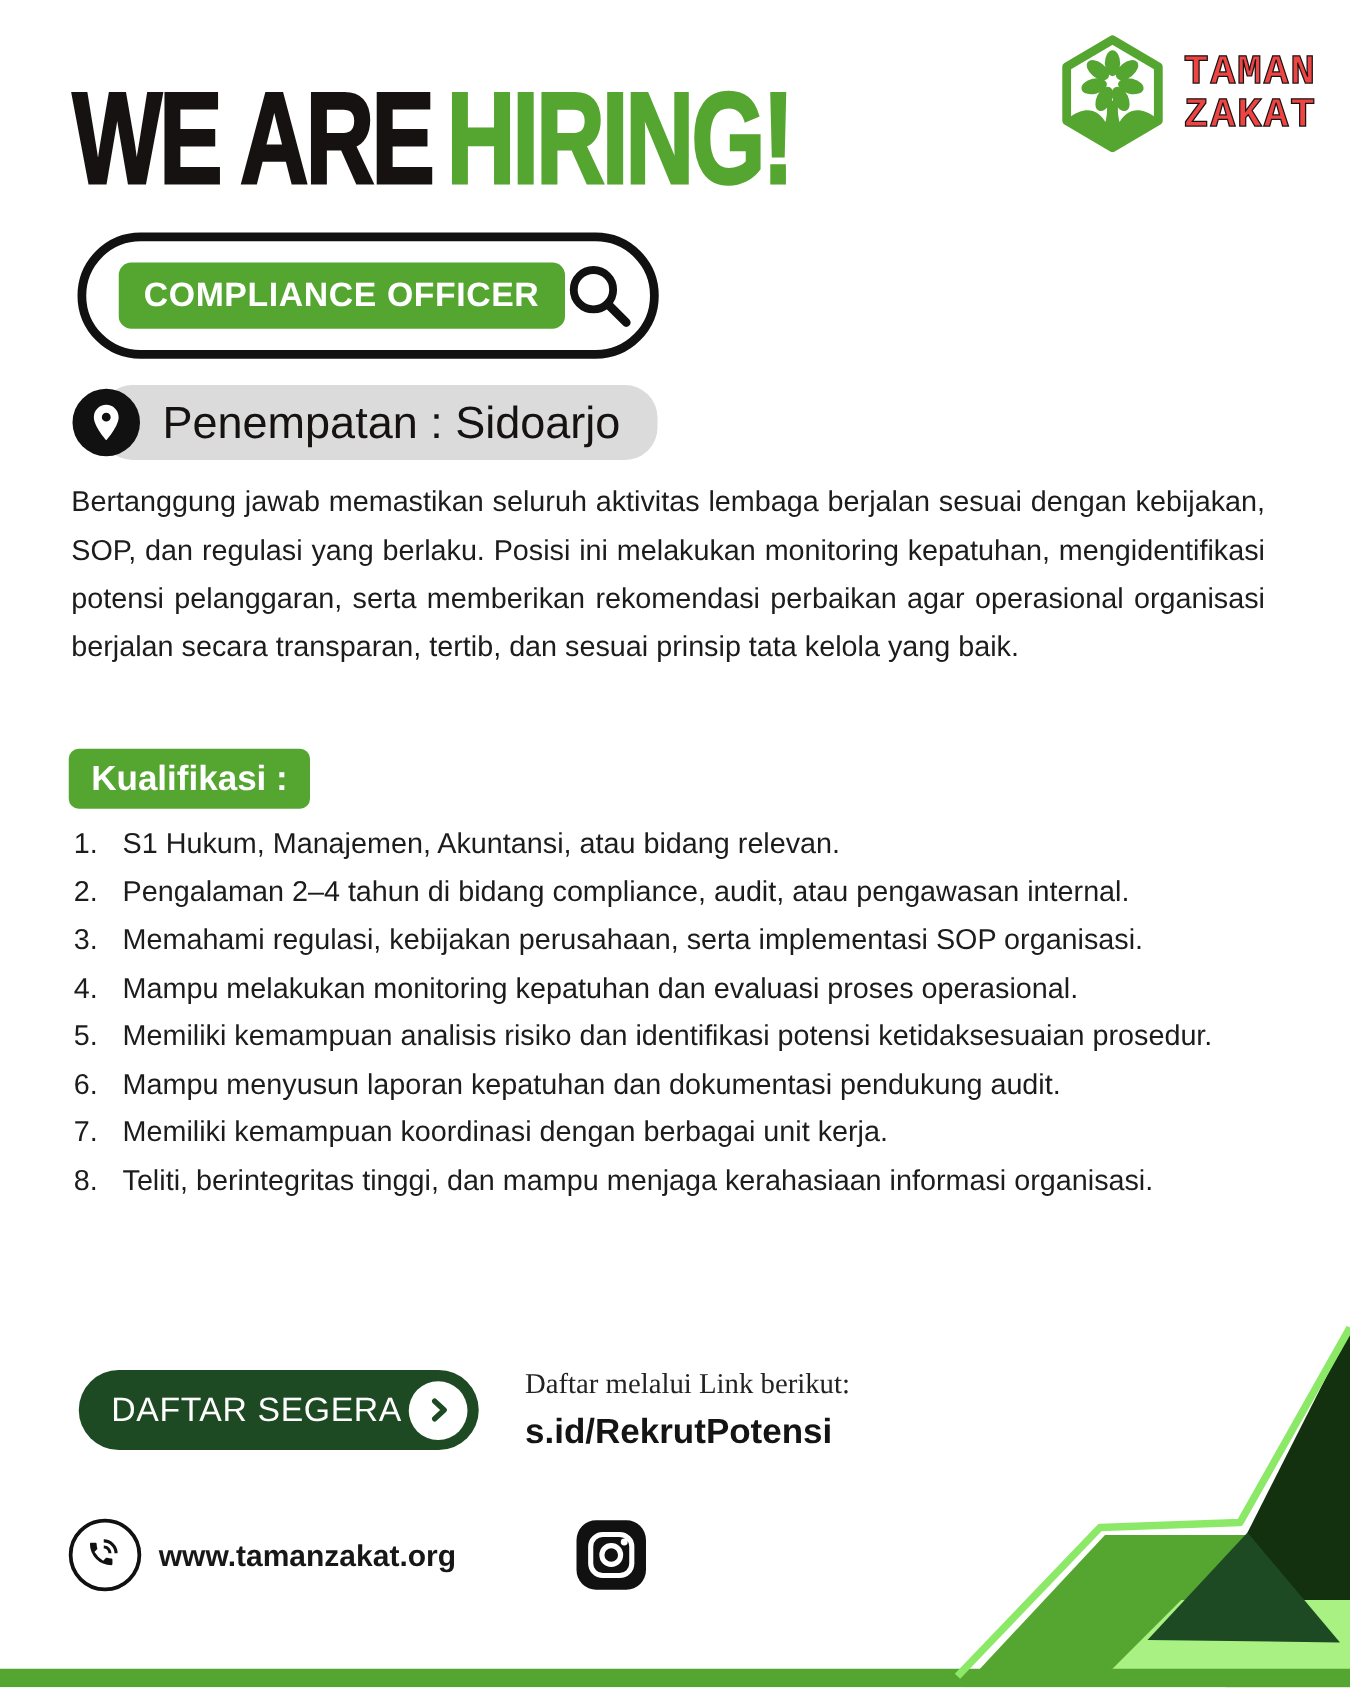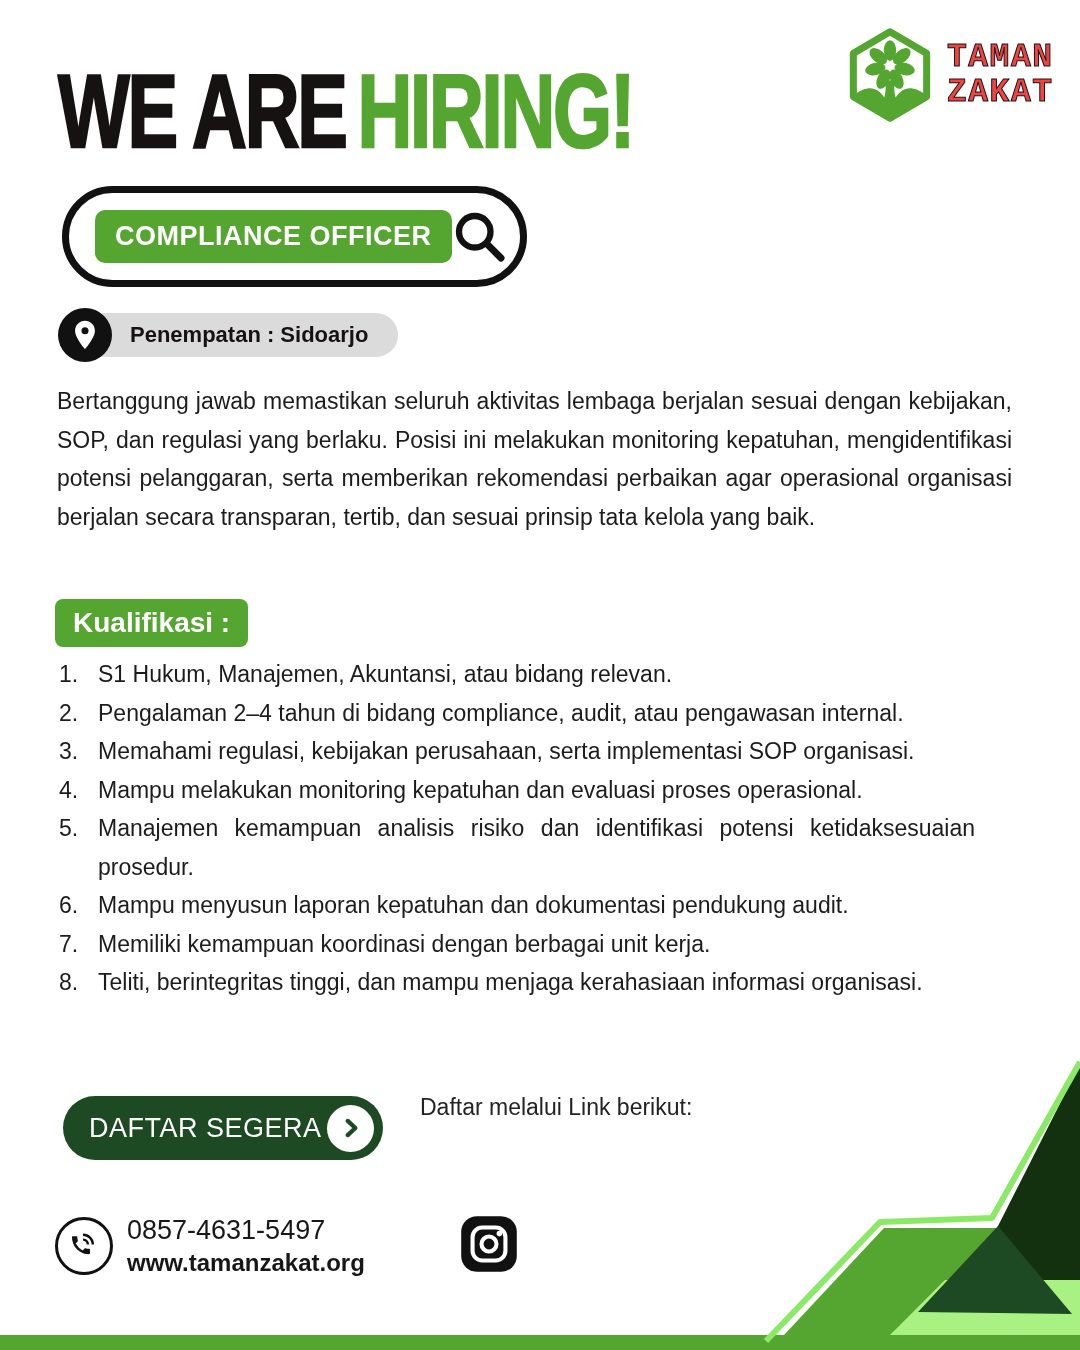--- a/index.html
+++ b/index.html
@@ -37,21 +37,21 @@
 
   
   .location-row { position:absolute; left:58px; top:308px; display:flex; align-items:center; }
   .loc-circle {
     width:54px; height:54px; border-radius:50%; background:#111; z-index:2;
     display:flex; align-items:center; justify-content:center; flex:0 0 auto;
   }
   .loc-circle svg { width:34px; height:34px; }
   .loc-pill {
     margin-left:-32px; background:#dbdbdb; border-radius:26px; z-index:1;
-    padding:9px 30px 9px 50px; font-weight:bold; font-size:22px; color:#171212;
+    padding:9px 30px 9px 50px; font-weight:normal; font-size:36px; color:#171212;
   }
 
   
   .desc {
     position:absolute; left:57px; top:382px; width:955px;
     font-size:23px; line-height:38.5px; text-align:justify; color:#1c1c1c;
   }
 
   
   .qual-badge {
@@ -72,21 +72,21 @@
     display:flex; align-items:center; justify-content:space-between;
     padding:0 9px 0 26px; color:#fff; font-family:inherit;
     font-weight:normal; font-size:27px; letter-spacing:0.5px;
   }
   .arrow-circle {
     width:47px; height:47px; border-radius:50%; background:#fff; flex:0 0 auto;
     display:flex; align-items:center; justify-content:center;
   }
   .arrow-circle svg { width:26px; height:26px; }
   .link-block { position:absolute; left:420px; top:1094px; }
-  .link-text { font-size:23px; color:#232323; }
+  .link-text { font-size:23px; color:#232323;font-family:Liberation Serif, serif; }
   .link-url { font-size:28px; font-weight:bold; color:#141414; margin-top:9px; cursor:pointer; }
 
   
   .contact { position:absolute; top:1215px; display:flex; align-items:center; gap:14px; }
   .contact.phone { left:55px; }
   .contact.social { left:460px; }
   .round-icon {
     width:58px; height:58px; border-radius:50%; border:3.5px solid #111;
     display:flex; align-items:center; justify-content:center; flex:0 0 auto;
   }
@@ -145,48 +145,48 @@
   </div>
 
   <p class="desc">Bertanggung jawab memastikan seluruh aktivitas lembaga berjalan sesuai dengan kebijakan, SOP, dan regulasi yang berlaku. Posisi ini melakukan monitoring kepatuhan, mengidentifikasi potensi pelanggaran, serta memberikan rekomendasi perbaikan agar operasional organisasi berjalan secara transparan, tertib, dan sesuai prinsip tata kelola yang baik.</p>
 
   <div class="qual-badge">Kualifikasi :</div>
   <ol class="qual-list">
     <li>S1 Hukum, Manajemen, Akuntansi, atau bidang relevan.</li>
     <li>Pengalaman 2–4 tahun di bidang compliance, audit, atau pengawasan internal.</li>
     <li>Memahami regulasi, kebijakan perusahaan, serta implementasi SOP organisasi.</li>
     <li>Mampu melakukan monitoring kepatuhan dan evaluasi proses operasional.</li>
-    <li>Manajemen kemampuan analisis risiko dan identifikasi potensi ketidaksesuaian prosedur.</li>
+    <li>Memiliki kemampuan analisis risiko dan identifikasi potensi ketidaksesuaian prosedur.</li>
     <li>Mampu menyusun laporan kepatuhan dan dokumentasi pendukung audit.</li>
     <li>Memiliki kemampuan koordinasi dengan berbagai unit kerja.</li>
     <li>Teliti, berintegritas tinggi, dan mampu menjaga kerahasiaan informasi organisasi.</li>
   </ol>
 
   <button class="daftar">
     <span>DAFTAR SEGERA</span>
     <span class="arrow-circle">
       <svg viewBox="0 0 24 24">
           <path d="M9 5.5l7 6.5-7 6.5" fill="none" stroke="#1D4A23" stroke-width="4" stroke-linecap="round" stroke-linejoin="round"></path>
         </svg>
     </span>
   </button>
   <div class="link-block">
     <div class="link-text">Daftar melalui Link berikut:</div>
+    <div class="link-url">s.id/RekrutPotensi</div>
   </div>
 
   <div class="contact phone">
     <span class="round-icon">
       <svg viewBox="0 0 24 24" fill="#111">
         <path d="M6.54 9.38a13.1 13.1 0 0 0 5.08 5.08l1.7-1.7c.21-.21.52-.28.79-.19.86.29 1.8.44 2.76.44.42 0 .77.35.77.77v2.83c0 .42-.35.77-.77.77A13.87 13.87 0 0 1 3 3.51c0-.42.35-.77.77-.77H6.6c.42 0 .77.35.77.77 0 .97.15 1.9.44 2.76.08.27.02.57-.2.79l-1.7 1.69z" transform="translate(1.5,3.2) scale(0.82)"></path>
         <path d="M19 12h2a9 9 0 0 0-9-9v2c3.87 0 7 3.13 7 7z" transform="translate(1.5,1.2) scale(0.82)"></path>
         <path d="M15 12h2c0-2.76-2.24-5-5-5v2c1.66 0 3 1.34 3 3z" transform="translate(1.5,1.2) scale(0.82)"></path>
       </svg>
     </span>
     <div class="contact-lines">
-      <div class="l1">0857-4631-5497</div>
       <div class="l2">www.tamanzakat.org</div>
     </div>
   </div>
 
   <div class="contact social">
     <svg class="ig-icon" viewBox="0 0 24 24">
       <rect x="0.5" y="0.5" width="23" height="23" rx="6.5" fill="#111"></rect>
       <rect x="5.2" y="5.2" width="13.6" height="13.6" rx="4" fill="none" stroke="#fff" stroke-width="1.7"></rect>
       <circle cx="12" cy="12" r="3.1" fill="none" stroke="#fff" stroke-width="1.7"></circle>
       <circle cx="16.3" cy="7.7" r="1.15" fill="#fff"></circle>

